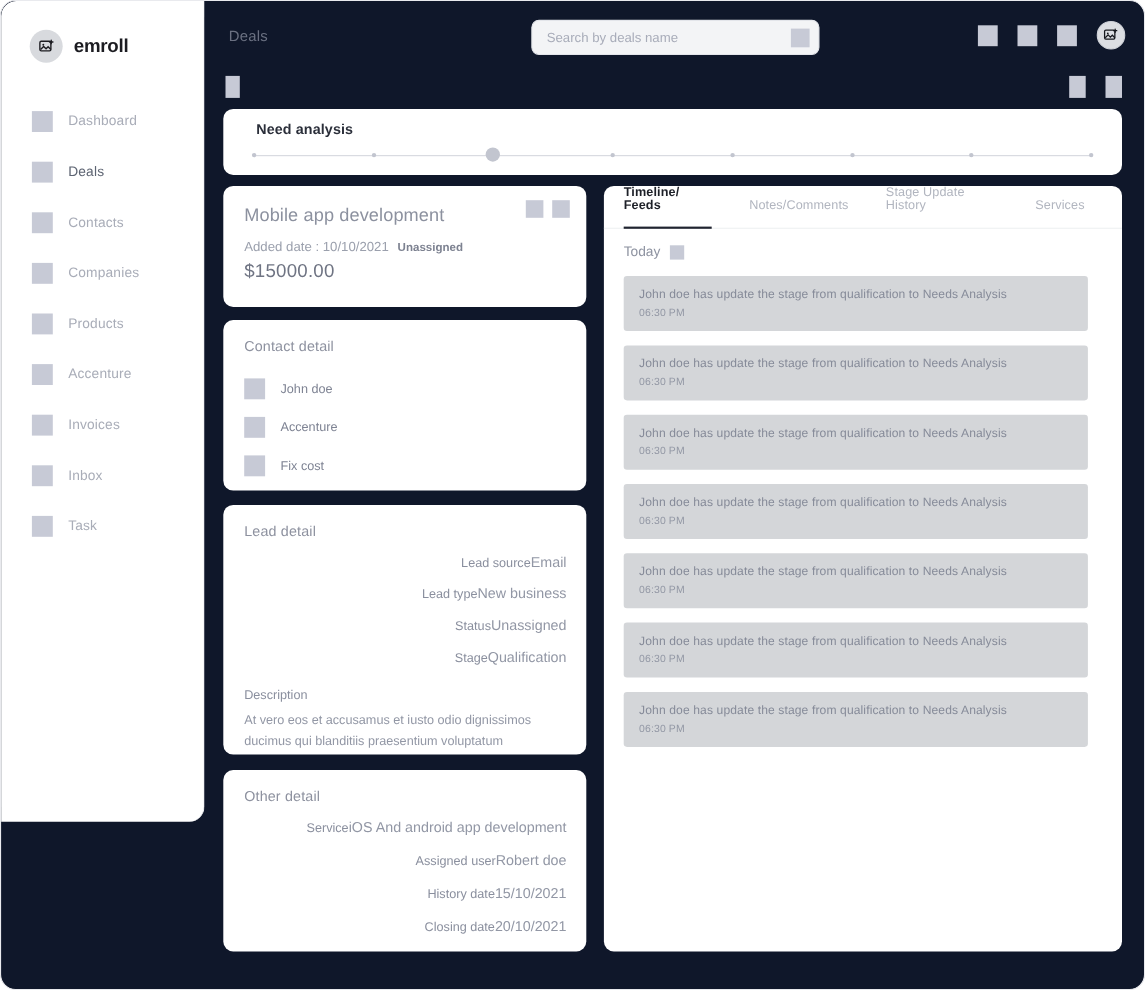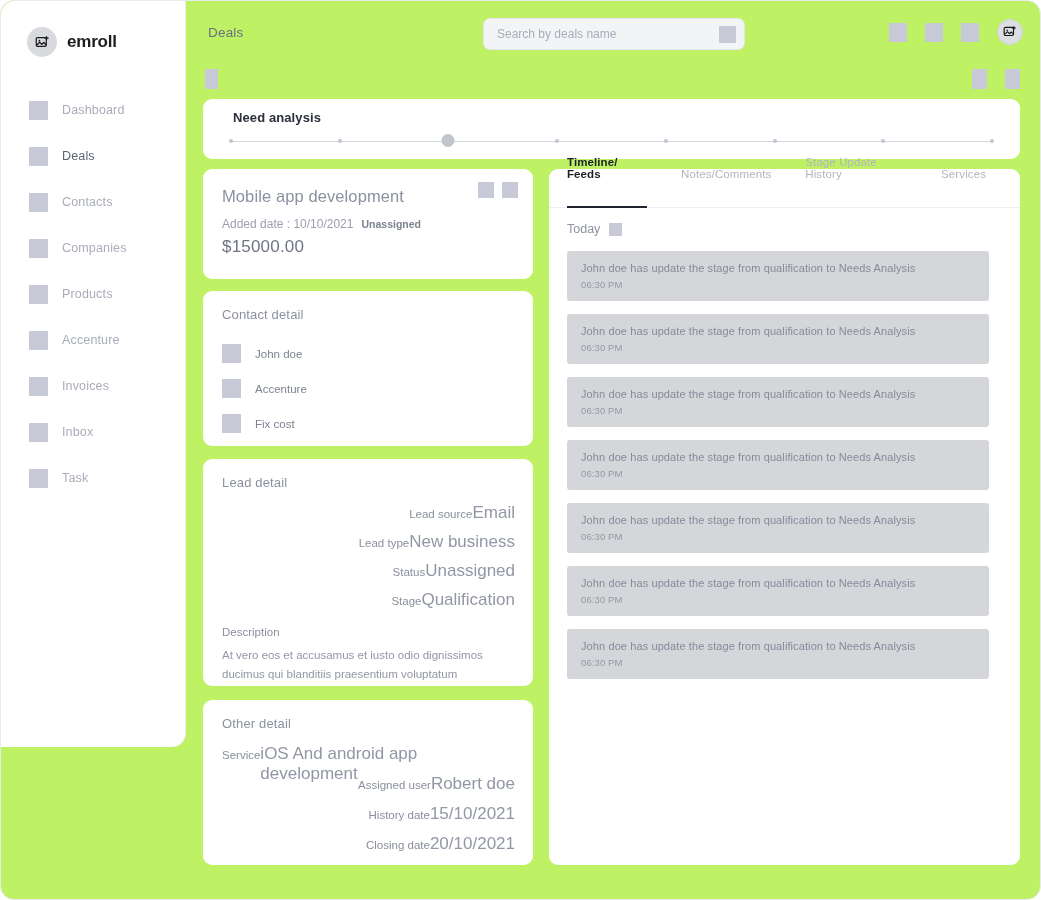--- a/index.html
+++ b/index.html
@@ -9,21 +9,21 @@
     height: 900px;
     background: #ffffff;
     font-family: "Liberation Sans", sans-serif;
     overflow: hidden;
   }
 
   #app {
     position: relative;
     width: 1041px;
     height: 900px;
-    background: #bef264;
+    background: #0f172a;
     border-radius: 14px;
     overflow: hidden;
     border: 1px solid #e9eaee;
   }
 
   
   .ph {
     background: #c7cad6;
     display: inline-block;
     flex: none;
@@ -223,21 +223,21 @@
   .contact-row .ph { width: 19px; height: 19px; }
   .contact-name { font-size: 11.5px; color: #7e8393; }
 
   #lead-card { top: 458px; height: 227px; }
   .kv-list { position: absolute; left: 19px; right: 18px; top: 44px; }
   .kv-row {
     display: flex; justify-content: flex-end; align-items: baseline;
     height: 29px;
   }
   .kv-key { font-size: 11.5px; color: #8a8f9e; }
-  .kv-val { font-size: 17px; color: #9297a5; }
+  .kv-val { font-size: 13px; color: #9297a5; }
   .desc-label {
     margin-top: 7px;
     font-size: 11.5px; color: #8a8f9e;
   }
   .desc-text {
     margin-top: 8px;
     font-size: 11.5px; color: #9297a5; line-height: 19px;
   }
 
   #other-card { top: 699px; height: 165px; }
@@ -257,21 +257,21 @@
     height: 39px;
     border-bottom: 1px solid #eef0f2;
     display: flex;
     align-items: flex-end;
     padding-left: 18px;
   }
   .tab {
     position: relative;
     font-size: 11.5px;
     color: #b1b5bf;
-    padding-bottom: 27px;
+    padding-bottom: 14px;
     margin-right: 34px;
     cursor: pointer;
     letter-spacing: 0.1px;
   }
   .tab.active {
     color: #1d2028;
     font-weight: bold;
   }
   .tab.active::after {
     content: "";

